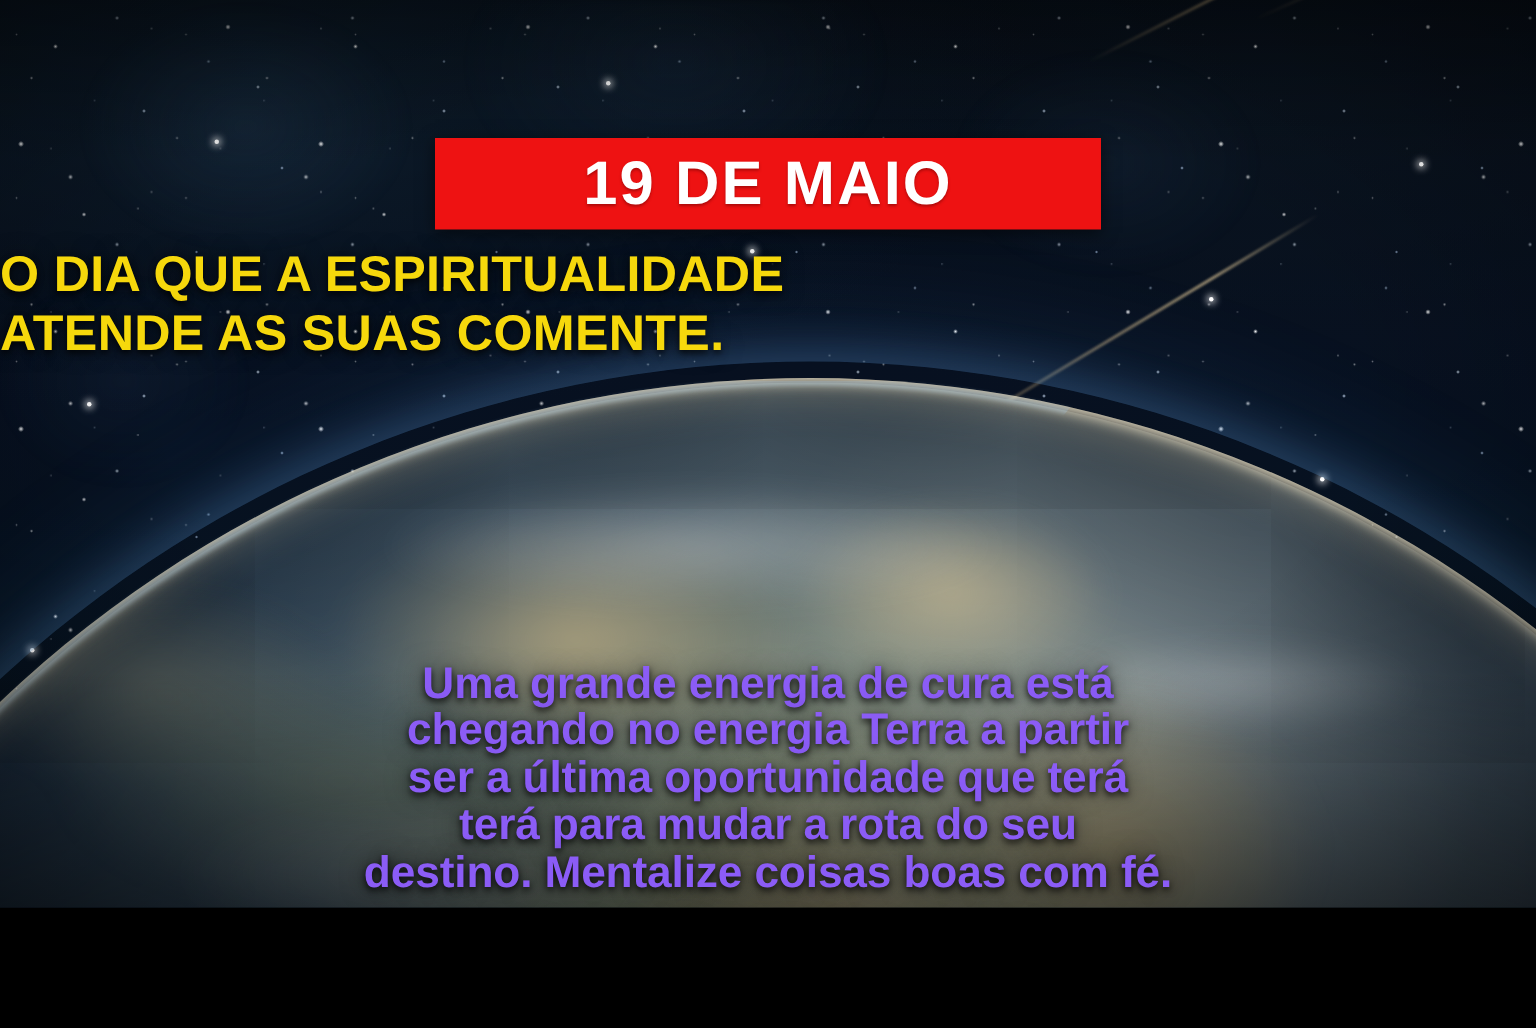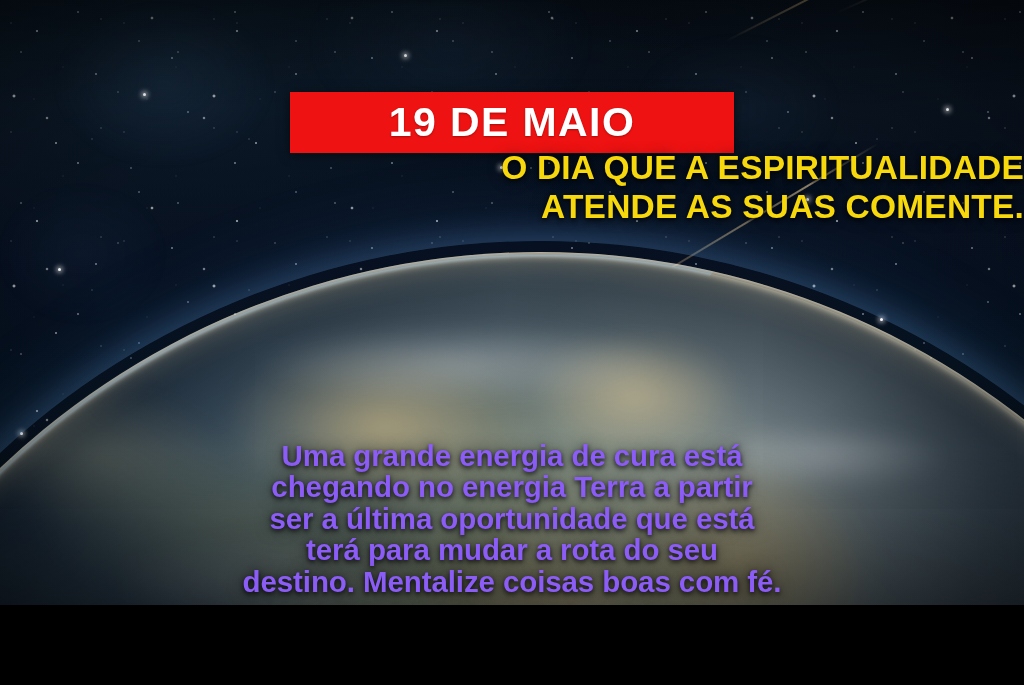--- a/index.html
+++ b/index.html
@@ -224,24 +224,24 @@
     font-size: 41px;
     font-weight: 700;
     letter-spacing: 1.4px;
     line-height: 1;
     white-space: nowrap;
     text-shadow: 0 1px 2px rgba(90,0,0,0.45);
   }
 
   .headline {
     position: absolute;
-    top: 148px;
+    top: 164px;
     left: 0;
     right: 0;
-    text-align: right;
+    text-align: left;
     color: #f6d80c;
     font-size: 33.5px;
     font-weight: 700;
     line-height: 1.17;
     letter-spacing: 0.2px;
     text-shadow:
       0 2px 4px rgba(0,0,0,0.75),
       0 0 14px rgba(0,0,0,0.55);
   }
   .headline .ln { display: block; white-space: nowrap; }
@@ -324,21 +324,21 @@
     </div>
 
     <div class="headline">
       <span class="ln">O DIA QUE A ESPIRITUALIDADE</span>
       <span class="ln">ATENDE AS SUAS COMENTE.</span>
     </div>
 
     <div class="body-copy">
       <span class="ln">Uma grande energia de cura está</span>
       <span class="ln">chegando no energia Terra a partir</span>
-      <span class="ln">ser a última oportunidade que está</span>
+      <span class="ln">ser a última oportunidade que terá</span>
       <span class="ln">terá para mudar a rota do seu</span>
       <span class="ln">destino. Mentalize coisas boas com fé.</span>
     </div>
 
     <div class="cta">COMENTE: MAIO SEJA!</div>
 
   </div>
 </div>
 
 </body></html>

